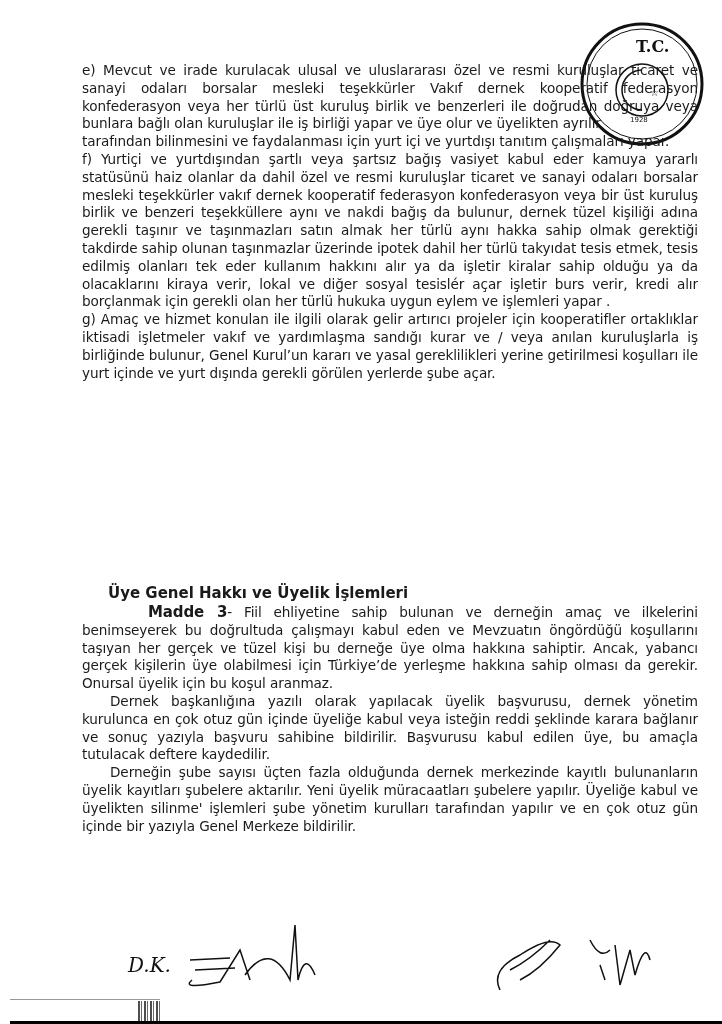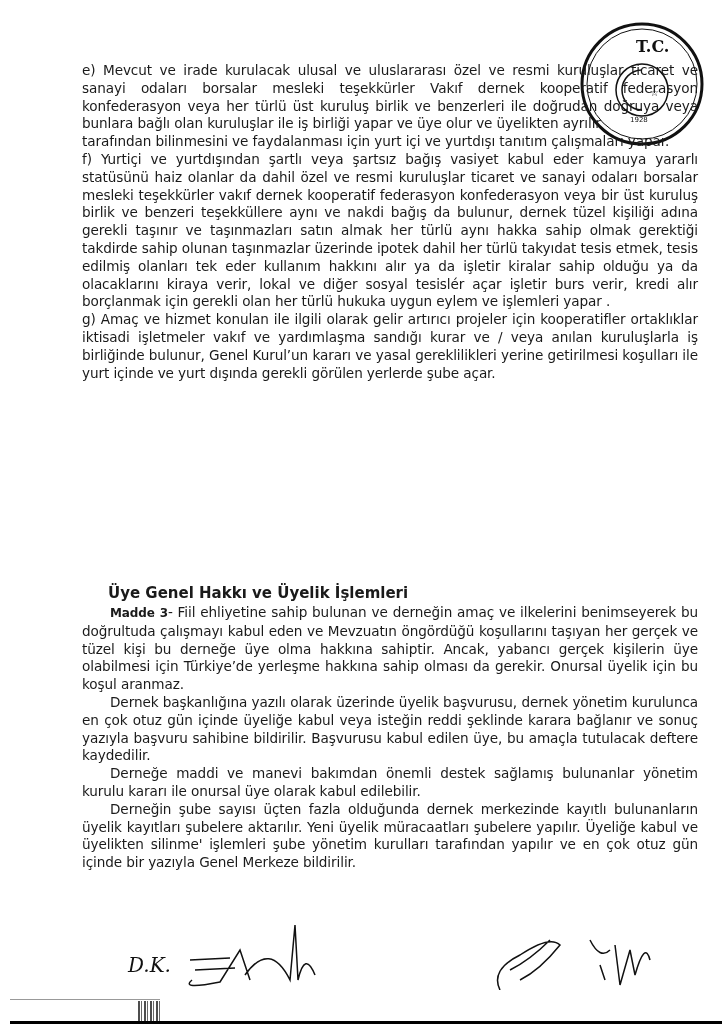--- a/index.html
+++ b/index.html
@@ -2,21 +2,21 @@
 <html><head>
 <meta charset="utf-8">
 <style>
   html,body{margin:0;padding:0;background:#fff;}
   body{width:722px;height:1024px;position:relative;overflow:hidden;font-family:"DejaVu Sans",sans-serif;color:#1a1a1a;}
   .page{position:absolute;left:82px;top:62px;width:616px;}
   .p{font-size:13.6px;line-height:17.8px;text-align:justify;margin:0;letter-spacing:-0.1px;}
   .indent{text-indent:28px;}
   .heading{position:absolute;left:108px;top:584px;font-size:15px;font-weight:bold;margin:0;}
   .sec2{position:absolute;left:82px;top:604px;width:616px;}
-  .madde{font-weight:bold;font-size:12px;}
+  .madde{font-weight:bold;font-size:15px;margin-left:38px;}
   .stamp{position:absolute;left:576px;top:18px;width:130px;height:130px;}
   .sigs{position:absolute;left:120px;top:920px;width:580px;height:70px;}
   .footer{position:absolute;left:0;top:995px;width:722px;height:29px;}
   .footer .line{position:absolute;left:10px;top:4px;width:150px;border-top:1px solid #999;}
   .qr{position:absolute;left:138px;top:6px;width:24px;height:23px;background:
     repeating-linear-gradient(90deg,#222 0 2px,#fff 2px 3px,#444 3px 4px,#fff 4px 6px),#fff;opacity:.8;}
   .bottombar{position:absolute;left:10px;bottom:0;width:712px;height:3px;background:#000;}
 </style>
 </head>
 <body>
@@ -35,22 +35,21 @@
   <p class="p">e) Mevcut ve irade kurulacak ulusal ve uluslararası özel ve resmi kuruluşlar ticaret ve sanayi odaları borsalar mesleki teşekkürler Vakıf dernek kooperatif federasyon konfederasyon veya her türlü üst kuruluş birlik ve benzerleri ile doğrudan doğruya veya bunlara bağlı olan kuruluşlar ile iş birliği yapar ve üye olur ve üyelikten ayrılır</p>
   <p class="p">tarafından bilinmesini ve faydalanması için yurt içi ve yurtdışı tanıtım çalışmaları yapar.</p>
   <p class="p">f) Yurtiçi ve yurtdışından şartlı veya şartsız bağış vasiyet kabul eder kamuya yararlı statüsünü haiz olanlar da dahil özel ve resmi kuruluşlar ticaret ve sanayi odaları borsalar mesleki teşekkürler vakıf dernek kooperatif federasyon konfederasyon veya bir üst kuruluş birlik ve benzeri teşekküllere aynı ve nakdi bağış da bulunur, dernek tüzel kişiliği adına gerekli taşınır ve taşınmazları satın almak her türlü aynı hakka sahip olmak gerektiği takdirde sahip olunan taşınmazlar üzerinde ipotek dahil her türlü takyıdat tesis etmek, tesis edilmiş olanları tek eder kullanım hakkını alır ya da işletir kiralar sahip olduğu ya da olacaklarını kiraya verir, lokal ve diğer sosyal tesislér açar işletir burs verir, kredi alır borçlanmak için gerekli olan her türlü hukuka uygun eylem ve işlemleri yapar .</p>
   <p class="p">g) Amaç ve hizmet konulan ile ilgili olarak gelir artırıcı projeler için kooperatifler ortaklıklar iktisadi işletmeler vakıf ve yardımlaşma sandığı kurar ve / veya anılan kuruluşlarla iş birliğinde bulunur, Genel Kurul’un kararı ve yasal gereklilikleri yerine getirilmesi koşulları ile yurt içinde ve yurt dışında gerekli görülen yerlerde şube açar.</p>
 </div>
 
 <h2 class="heading">Üye Genel Hakkı ve Üyelik İşlemleri</h2>
 
 <div class="sec2">
   <p class="p indent"><span class="madde">Madde 3</span><span>- Fiil ehliyetine sahip bulunan ve derneğin amaç ve ilkelerini benimseyerek bu doğrultuda çalışmayı kabul eden ve Mevzuatın öngördüğü koşullarını taşıyan her gerçek ve tüzel kişi bu derneğe üye olma hakkına sahiptir. Ancak, yabancı gerçek kişilerin üye olabilmesi için Türkiye’de yerleşme hakkına sahip olması da gerekir. Onursal üyelik için bu koşul aranmaz.</span></p>
-  <p class="p indent">Dernek başkanlığına yazılı olarak üzerinde üyelik başvurusu, dernek yönetim kurulunca en çok otuz gün içinde üyeliğe kabul veya isteğin reddi şeklinde karara bağlanır ve sonuç yazıyla başvuru sahibine bildirilir. Başvurusu kabul edilen üye, bu amaçla tutulacak deftere kaydedilir.</p>
-  <p class="p indent">Derneğe maddi ve manevi bakımdan önemli destek sağlamış bulunanlar yönetim kurulu kararı ile onursal üye olarak kabul edilebilir.</p>
+  <p class="p indent">Dernek başkanlığına yazılı olarak yapılacak üyelik başvurusu, dernek yönetim kurulunca en çok otuz gün içinde üyeliğe kabul veya isteğin reddi şeklinde karara bağlanır ve sonuç yazıyla başvuru sahibine bildirilir. Başvurusu kabul edilen üye, bu amaçla tutulacak deftere kaydedilir.</p>
   <p class="p indent">Derneğin şube sayısı üçten fazla olduğunda dernek merkezinde kayıtlı bulunanların üyelik kayıtları şubelere aktarılır. Yeni üyelik müracaatları şubelere yapılır. Üyeliğe kabul ve üyelikten silinme' işlemleri şube yönetim kurulları tarafından yapılır ve en çok otuz gün içinde bir yazıyla Genel Merkeze bildirilir.</p>
 </div>
 
 <svg class="sigs" viewBox="0 0 580 70">
   <text x="8" y="52" font-size="20" fill="#111" font-family="DejaVu Serif, serif" font-style="italic">D.K.</text>
   <path d="M70 40 L110 38 M75 50 L115 48 M72 60 Q60 70 100 62 L120 30 L130 60 M125 55 Q150 20 170 60 L175 5 L178 60 Q185 30 195 55" fill="none" stroke="#111" stroke-width="1.5"></path>
   <path d="M380 70 Q370 50 400 35 Q430 15 440 25 Q420 50 400 60 M390 50 Q410 40 430 20" fill="none" stroke="#111" stroke-width="1.5"></path>
   <path d="M470 20 Q480 40 490 30 M480 45 L485 60 M495 25 L500 65 L510 30 L515 55 Q525 20 530 40" fill="none" stroke="#111" stroke-width="1.5"></path>
 </svg>
 

